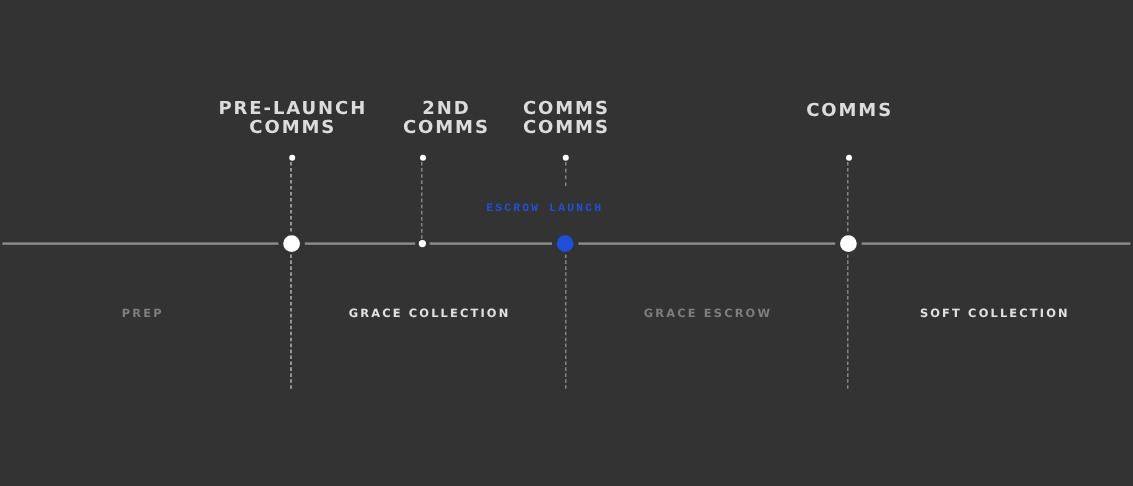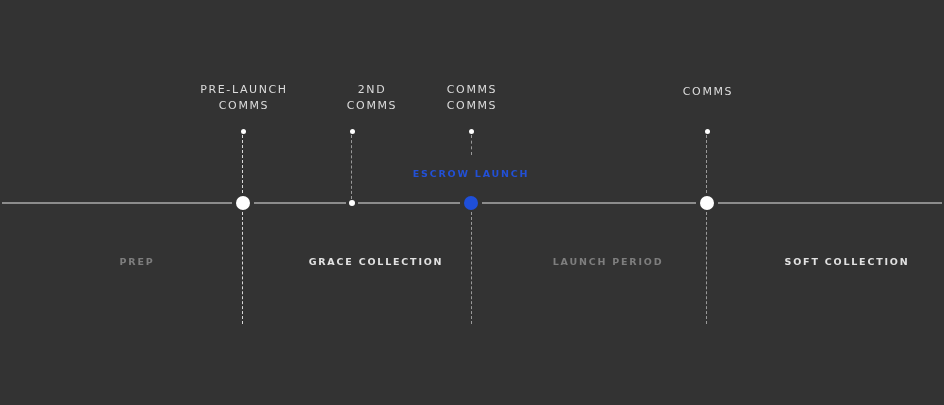--- a/index.html
+++ b/index.html
@@ -27,37 +27,36 @@
       background: #ffffff;
     }
     .node {
       position: absolute; border-radius: 50%;
     }
     .node.big { width: 14px; height: 14px; background: #ffffff; }
     .node.small { width: 6px; height: 6px; background: #ffffff; }
     .node.blue { width: 14px; height: 14px; background: #1f4fd9; }
     .milestone-label {
       position: absolute; width: 140px; text-align: center;
-      color: #dcdcdc; font-size: 11px; font-weight: normal;
+      color: #dcdcdc; font-size: 15px; font-weight: bold;
       letter-spacing: 1.6px; line-height: 16px;
       transform: translateX(-50%);
     }
     .milestone-label span { display: block; }
     .escrow-label {
-      position: absolute; top: 168px; left: 471px;
+      position: absolute; top: 168px; left: 454px;
       transform: translateX(-50%);
       color: #2250d6; font-size: 9.5px; font-weight: bold;
-      letter-spacing: 1.8px; white-space: nowrap;
+      letter-spacing: 1.8px; white-space: nowrap; font-family: Liberation Mono, monospace;
     }
     .phase-label {
       position: absolute; top: 256px;
       transform: translateX(-50%);
       font-size: 9.5px; font-weight: bold; letter-spacing: 1.8px;
       white-space: nowrap;
-      margin-left: 18px;
     }
     .phase-label.dim { color: #7e7e7e; }
     .phase-label.bright { color: #e2e2e2; }
   </style>
 </head>
 <body>
 
 <div class="timeline-line"></div>
 
 <div class="gap" style="left:232px;width:22px;"></div>
@@ -99,14 +98,14 @@
   <span>COMMS</span>
 </div>
 <div class="milestone-label" style="left:708px;top:84px;">
   <span>COMMS</span>
 </div>
 
 <div class="escrow-label">ESCROW LAUNCH</div>
 
 <div class="phase-label dim" style="left:119px;">PREP</div>
 <div class="phase-label bright" style="left:358px;">GRACE COLLECTION</div>
-<div class="phase-label dim" style="left:590px;">LAUNCH PERIOD</div>
+<div class="phase-label dim" style="left:590px;">GRACE ESCROW</div>
 <div class="phase-label bright" style="left:829px;">SOFT COLLECTION</div>
 
 </body></html>

